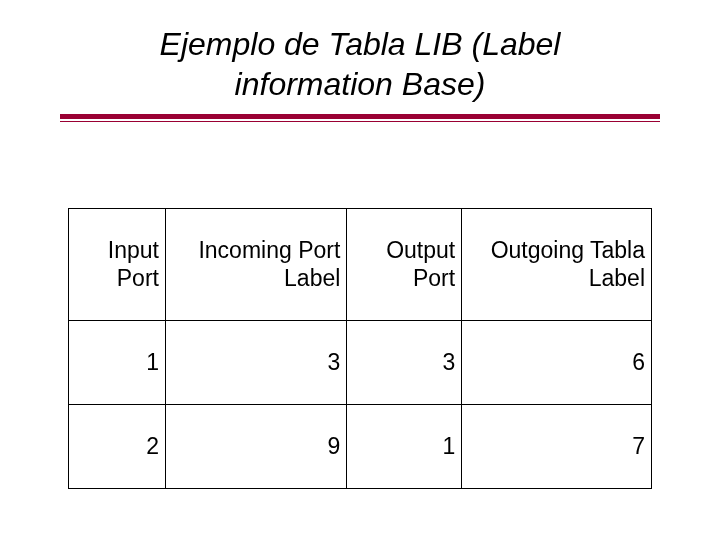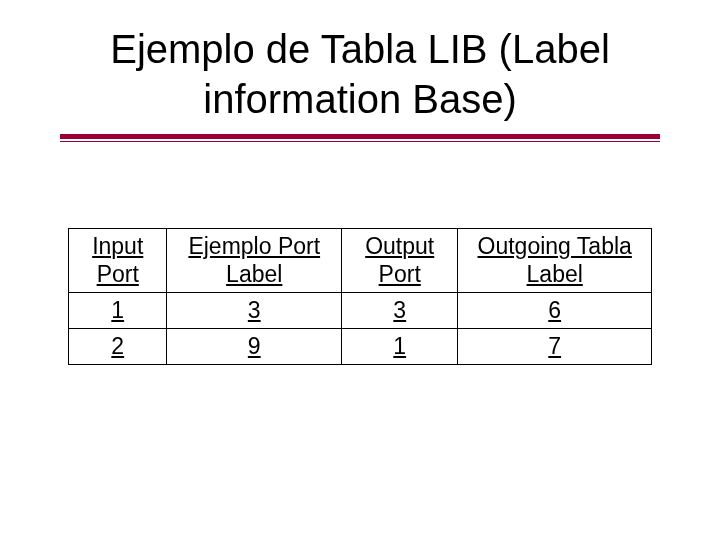--- a/index.html
+++ b/index.html
@@ -1,42 +1,42 @@
 <!DOCTYPE html>
 <html><head>
 <meta charset="utf-8">
 <style>
   html,body{margin:0;padding:0;width:720px;height:540px;background:#fff;font-family:Verdana,Geneva,sans-serif;color:#000;}
   .slide{width:720px;height:540px;position:relative;box-sizing:border-box;padding:24px 40px 0 40px;}
-  .title{font-size:40px;line-height:1.25;text-align:center;margin:0 40px 10px 40px;}
+  .title{font-size:32px;line-height:1.25;text-align:center;margin:0 40px 10px 40px;font-style:italic;}
   .rule{position:relative;height:8px;margin:6px 20px 0 20px;}
   .rule .thick{position:absolute;left:0;right:0;top:0;height:5px;background:#9a0033;}
   .rule .thin{position:absolute;left:0;right:0;top:7px;height:1px;background:#9a0033;}
   .tbl-wrap{margin:86px 28px 0 28px;}
   table{border-collapse:collapse;width:100%;}
-  th,td{border:1.5px solid #000;text-align:center;vertical-align:middle;font-size:23px;font-weight:normal;padding:4px 6px;text-decoration:underline;}
+  th,td{border:1.5px solid #000;text-align:right;vertical-align:middle;font-size:23px;font-weight:normal;padding:28px 6px;}
   th{font-weight:normal;line-height:1.2;}
   td{font-size:23px;}
 </style>
 </head>
 <body>
 
 <div class="slide">
   <div class="title">Ejemplo de Tabla LIB (Label information Base)</div>
   <div class="rule">
     <div class="thick"></div>
     <div class="thin"></div>
   </div>
 
   <div class="tbl-wrap">
     <table>
       <thead>
         <tr>
           <th>Input Port</th>
-          <th>Ejemplo Port Label</th>
+          <th>Incoming Port Label</th>
           <th>Output Port</th>
           <th>Outgoing Tabla Label</th>
         </tr>
       </thead>
       <tbody>
         <tr>
           <td>1</td>
           <td>3</td>
           <td>3</td>
           <td>6</td>

